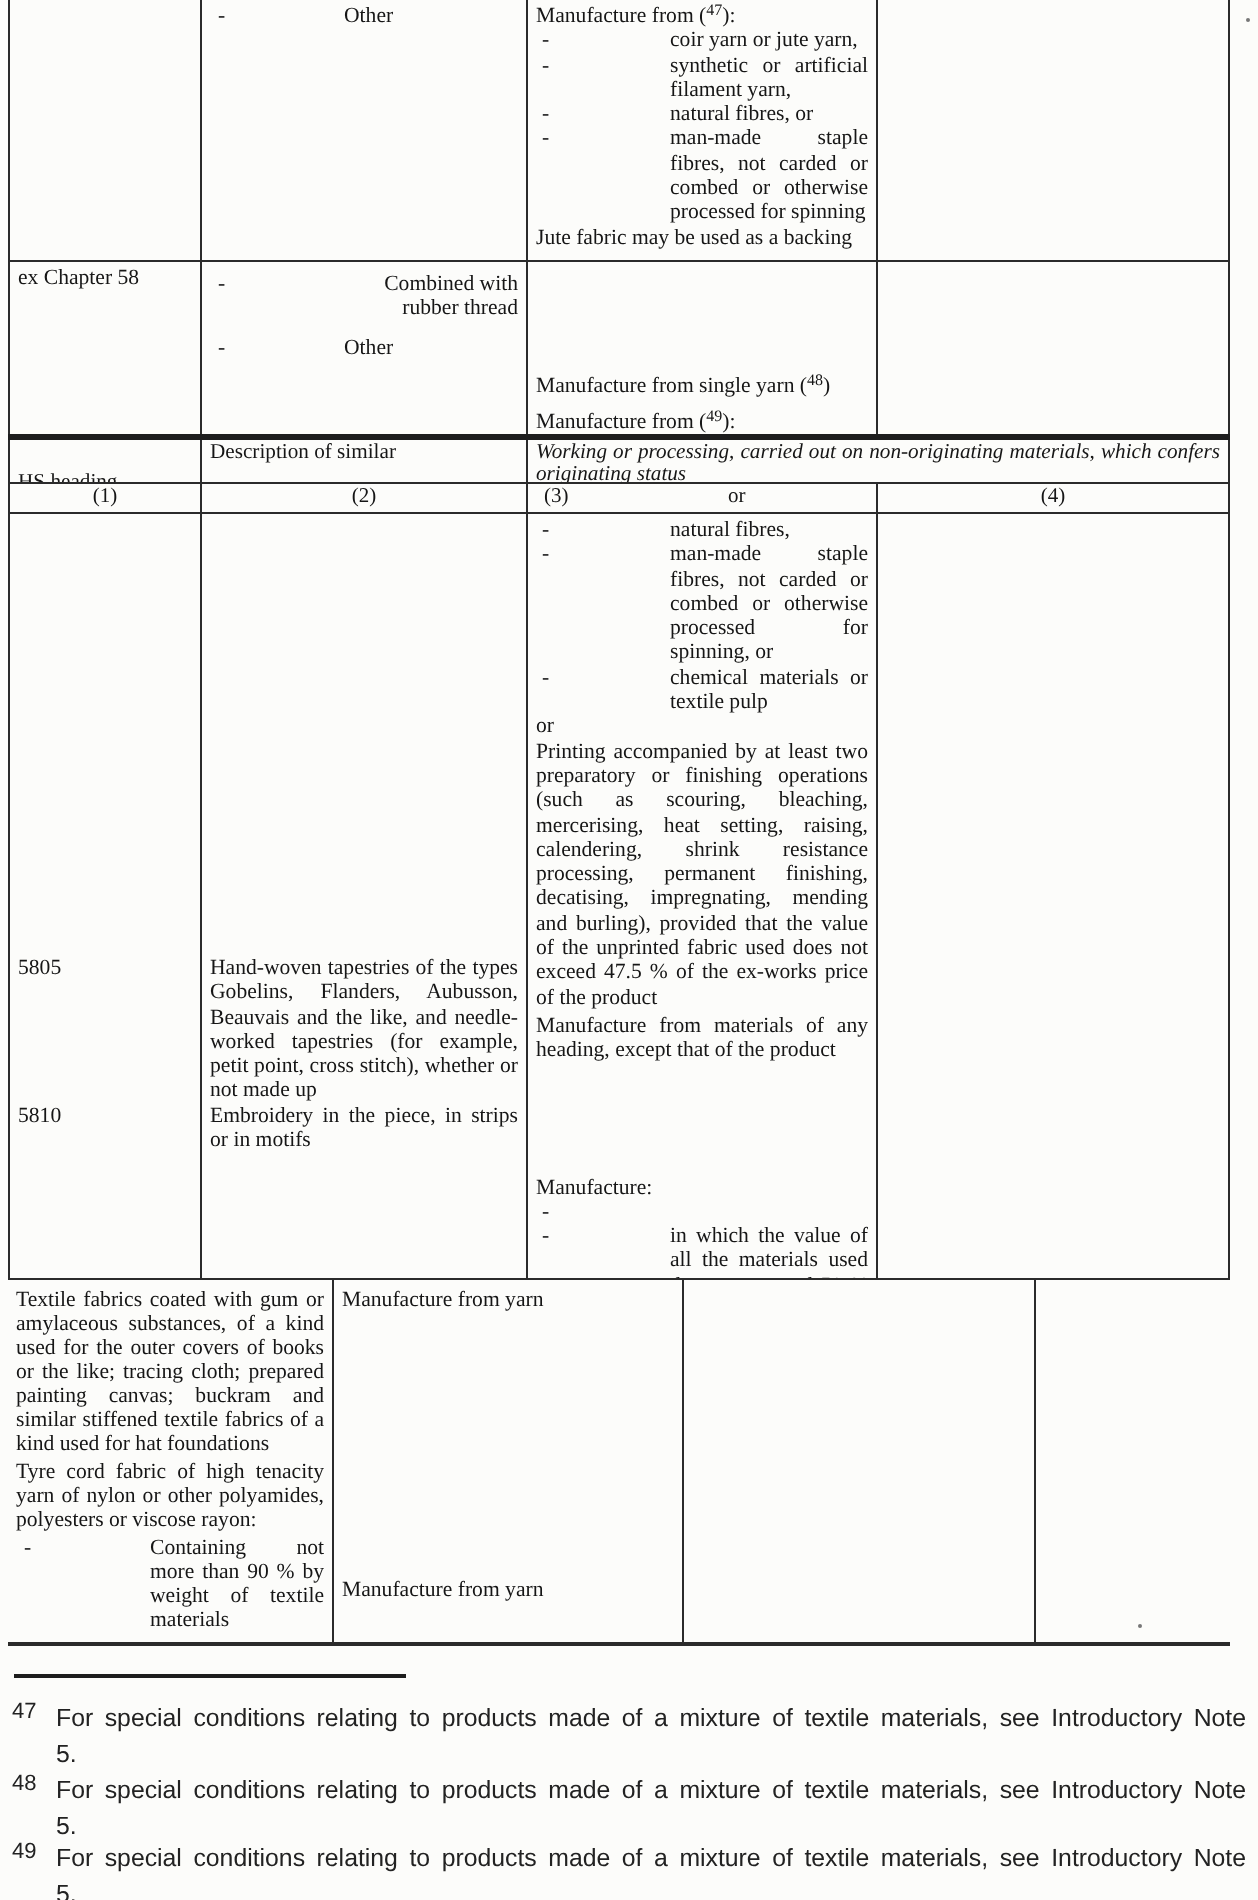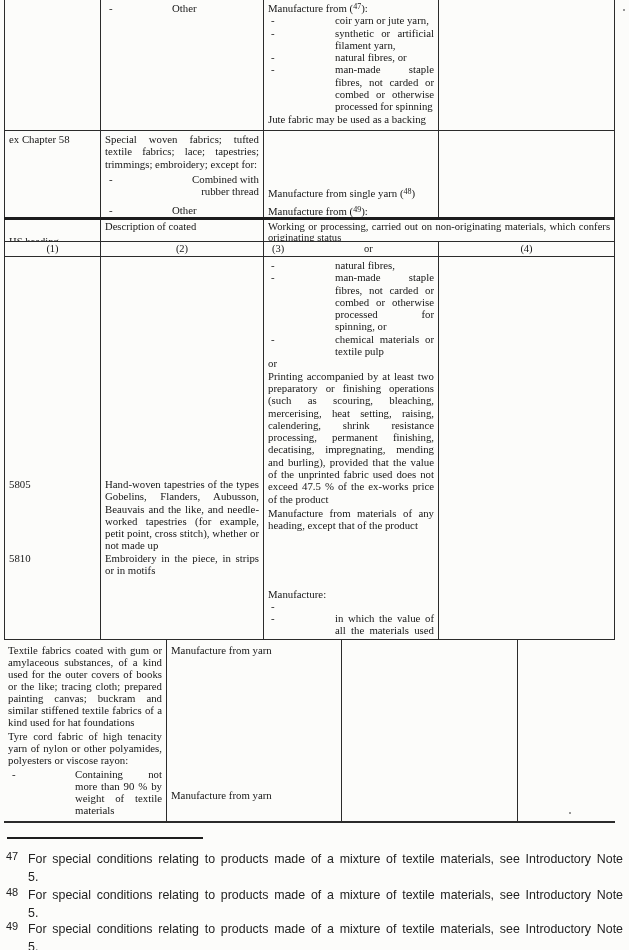--- a/index.html
+++ b/index.html
@@ -13,21 +13,21 @@
   .tbl{position:absolute;left:4px;top:0;width:611px;}
   .row{display:flex;box-sizing:border-box;border-bottom:1px solid #2b2b2b;}
   .row.thickb{border-bottom:3px solid #1d1d1d;}
   .row.rE{border-bottom:2px solid #2b2b2b;}
   .c{box-sizing:border-box;border-right:1px solid #2b2b2b;position:relative;
      overflow:hidden;padding:2px 4px 0 4px;}
   .c1{width:97px;border-left:1px solid #2b2b2b;}
   .c2{width:163px;}
   .c3{width:175px;}
   .c4{width:176px;}
-  .c34{width:351px;}
+  .c34{width:351px;font-style:italic;}
   .rA1{height:131px;}
   .rA2{height:89px;}
   .rB{height:22px;}
   .rC{height:15px;}
   .rD{height:383px;}
   .rE{height:183px;}
   .t{font-size:10.8px;line-height:12.3px;text-align:justify;}
   .tl{font-size:10.8px;line-height:12.3px;}
   .li{display:flex;}
   .li .d{flex:0 0 18px;padding-left:3px;}
@@ -90,21 +90,20 @@
         <div class="t">Jute fabric may be used as a backing</div>
       </div>
       <div class="c c4"></div>
     </div>
 
     <div class="row rA2 thickb">
       <div class="c c1">
         <div class="tl hs">ex Chapter 58</div>
       </div>
       <div class="c c2">
-        <div class="t">Special woven fabrics; tufted textile fabrics; lace; tapestries; trimmings; embroidery; except for:</div>
         <div class="li li2 tl" style="margin-top:3px">
           <span class="d">-</span>
           <span class="b" style="text-align:right">Combined with rubber thread</span>
         </div>
         <div class="li li2 tl" style="margin-top:7px">
           <span class="d">-</span>
           <span class="b" style="text-align:left">Other</span>
         </div>
       </div>
       <div class="c c3">
@@ -112,21 +111,21 @@
         <div class="tl abs" style="top:74px"><span>Manufacture from (</span><sup class="ref">49</sup><span>):</span></div>
       </div>
       <div class="c c4"></div>
     </div>
 
     <div class="row rB">
       <div class="c c1" style="padding-top:16px">
         <div class="hdr">HS heading</div>
       </div>
       <div class="c c2" style="padding-top:1px">
-        <div class="hdr">Description of coated</div>
+        <div class="hdr">Description of similar</div>
       </div>
       <div class="c c34" style="padding-top:1px">
         <div class="hdr" style="text-align:justify">Working or processing, carried out on non-originating materials, which confers originating status</div>
       </div>
     </div>
 
     <div class="row rC">
       <div class="c c1" style="padding:0">
         <div class="cnum">(1)</div>
       </div>

